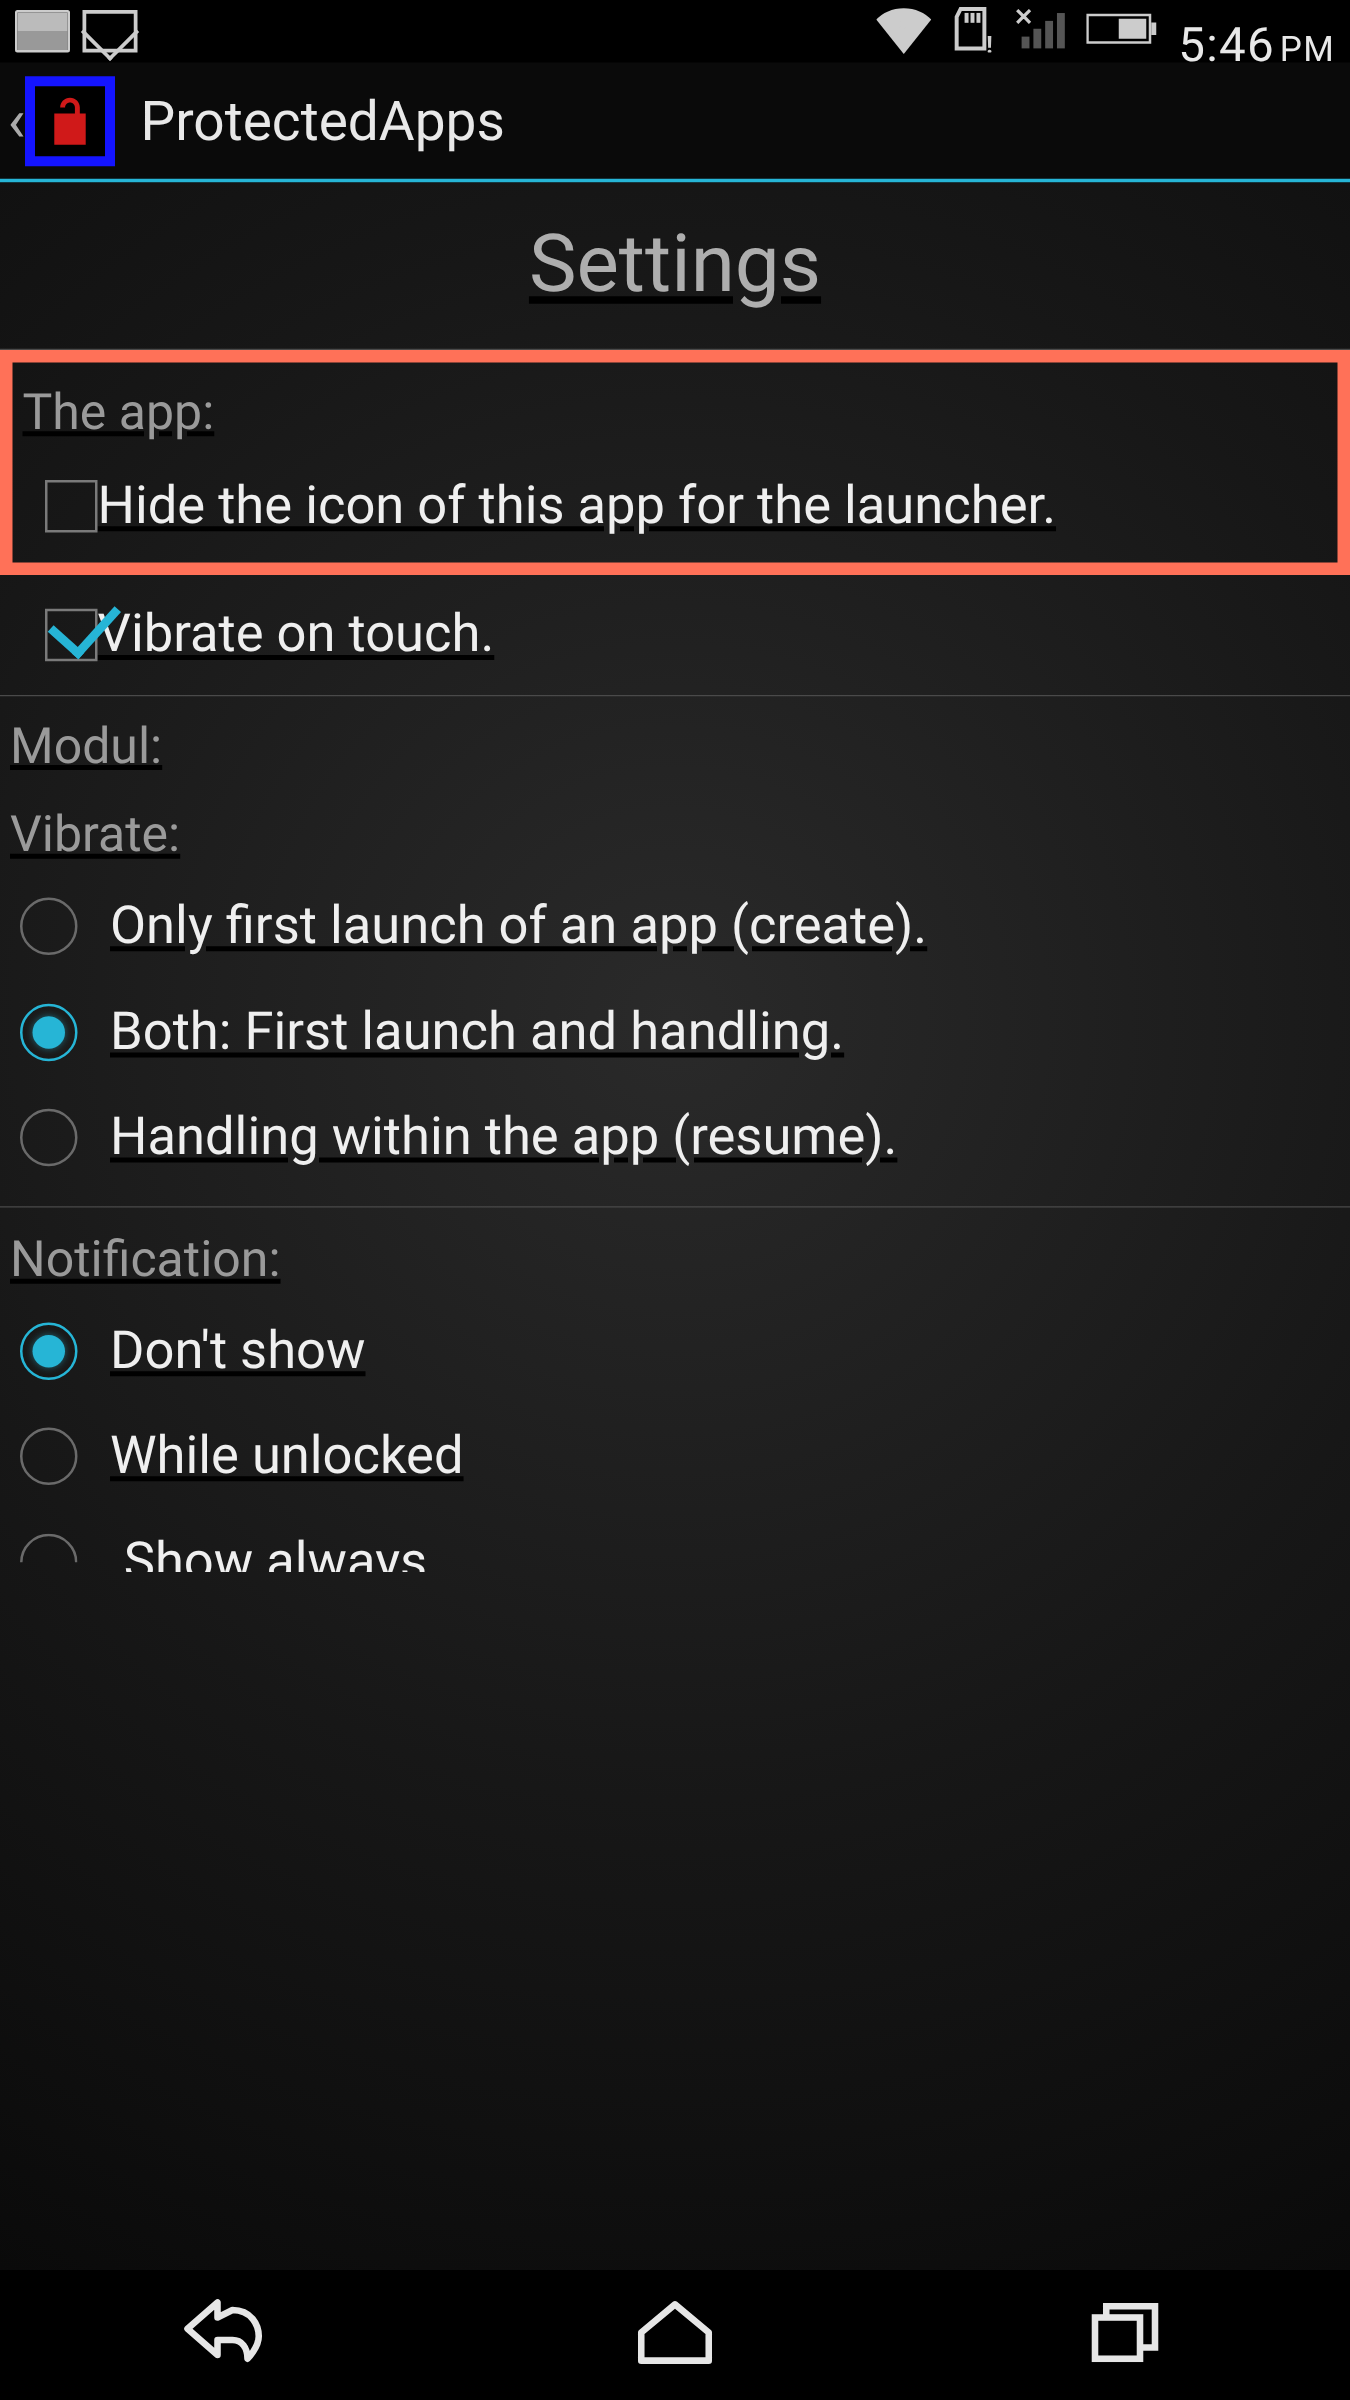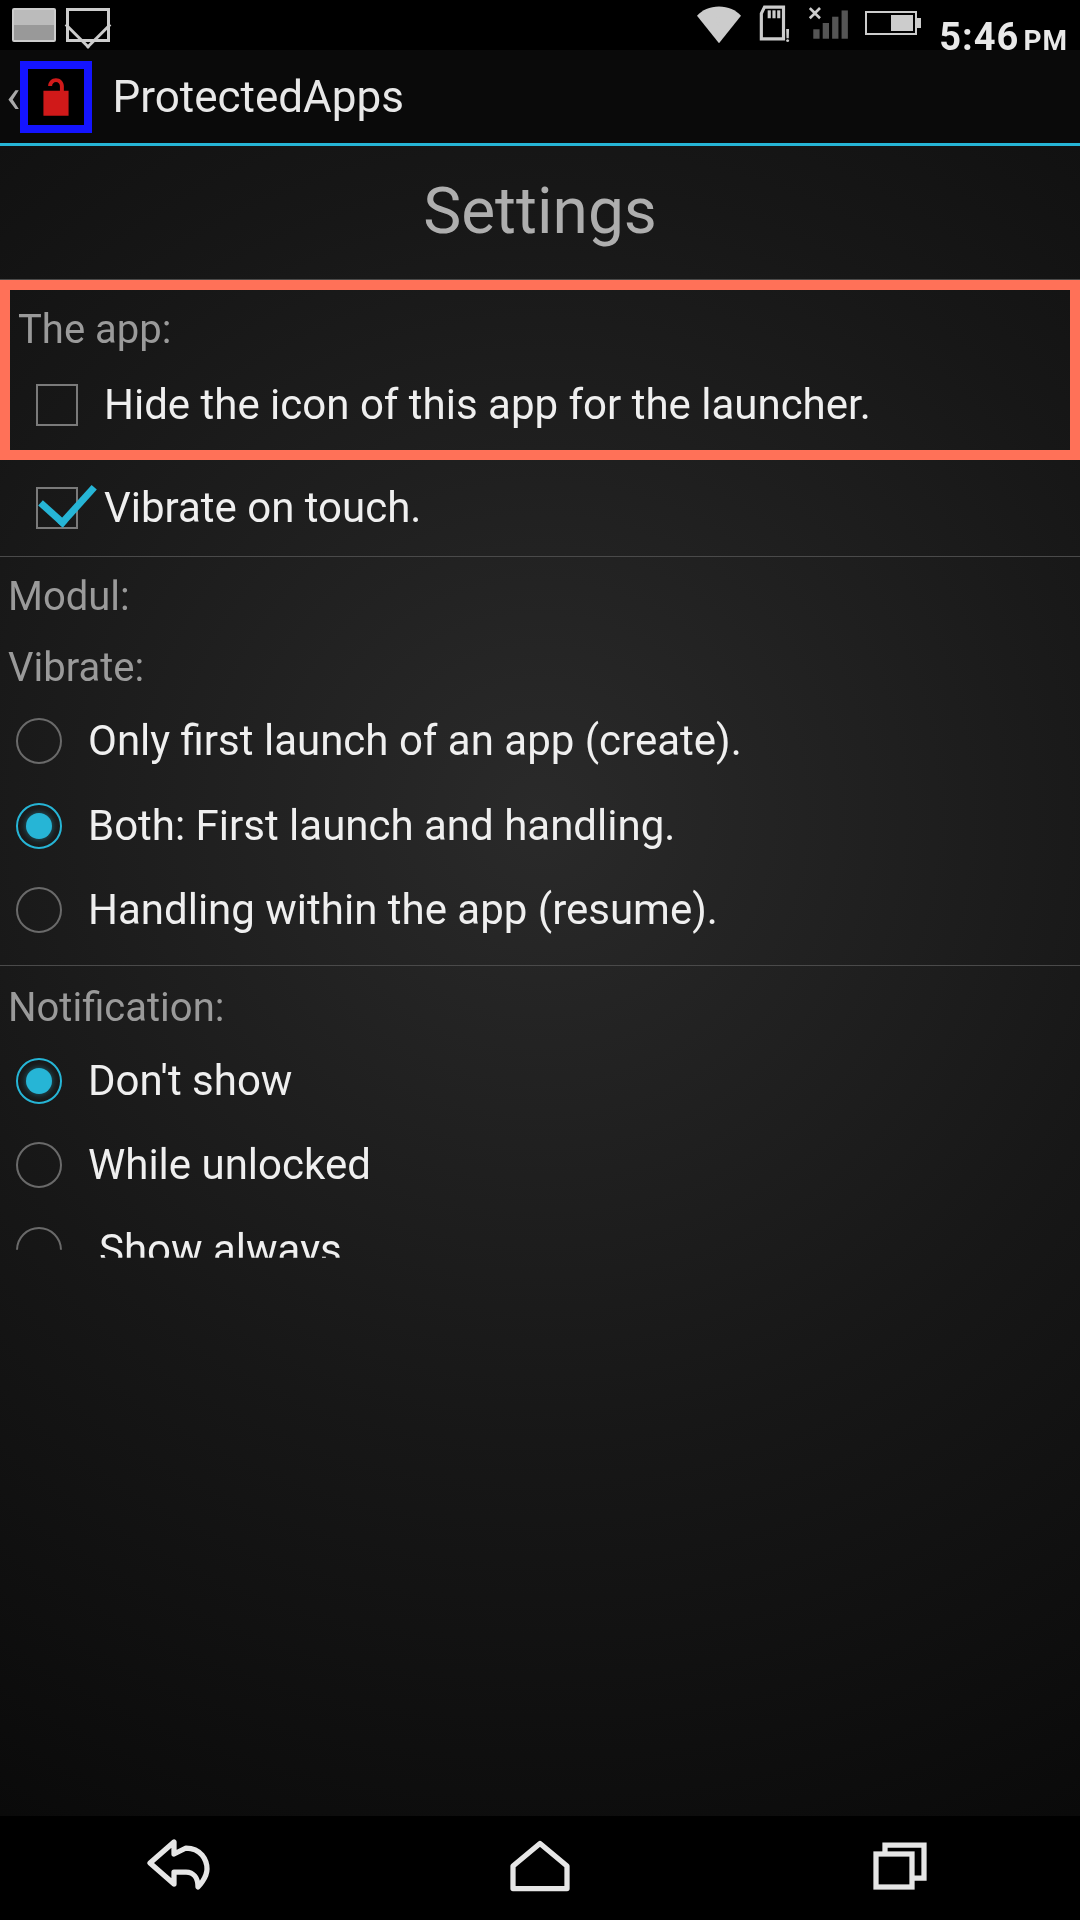--- a/index.html
+++ b/index.html
@@ -59,21 +59,21 @@
     transform: translateX(-50%) rotate(-45deg);
     transform-origin: center;
   }
   .wifi-icon svg { width: 44px; height: 44px; }
   .sd-icon svg { width: 38px; height: 38px; }
   .signal-icon svg { width: 44px; height: 38px; }
   .battery-icon svg { width: 60px; height: 30px; }
   .status-time {
     color: #e8e8e8;
     font-size: 38px;
-    font-weight: 700;
+    font-weight: 400;
     letter-spacing: 1px;
     margin-top: 24px;
   }
   .status-ampm {
     font-size: 28px;
     margin-left: 4px;
   }
 
   
   .action-bar {
@@ -113,20 +113,21 @@
     font-size: 44px;
     font-weight: 400;
   }
 
   
   .content {
     background: radial-gradient(circle at 50% 40%, #2a2a2a 0%, #171717 55%, #0a0a0a 100%);
     height: 1670px;
     overflow: hidden;
     position: relative;
+    text-decoration: underline;
   }
   .page-title {
     color: #aeaeae;
     font-size: 64px;
     text-align: center;
     padding: 28px 0 30px;
     font-weight: 400;
   }
   .divider {
     height: 1px;
@@ -145,21 +146,20 @@
   .section-label {
     color: #9a9a9a;
     font-size: 40px;
     padding: 16px 8px 8px;
   }
 
   .checkbox-row {
     display: flex;
     align-items: center;
     padding: 22px 14px 22px 36px;
-    gap: 26px;
   }
   .checkbox-box {
     width: 42px;
     height: 42px;
     border: 2px solid #7a7a7a;
     flex-shrink: 0;
     position: relative;
   }
   .checkbox-box.checked::after {
     content: "";

